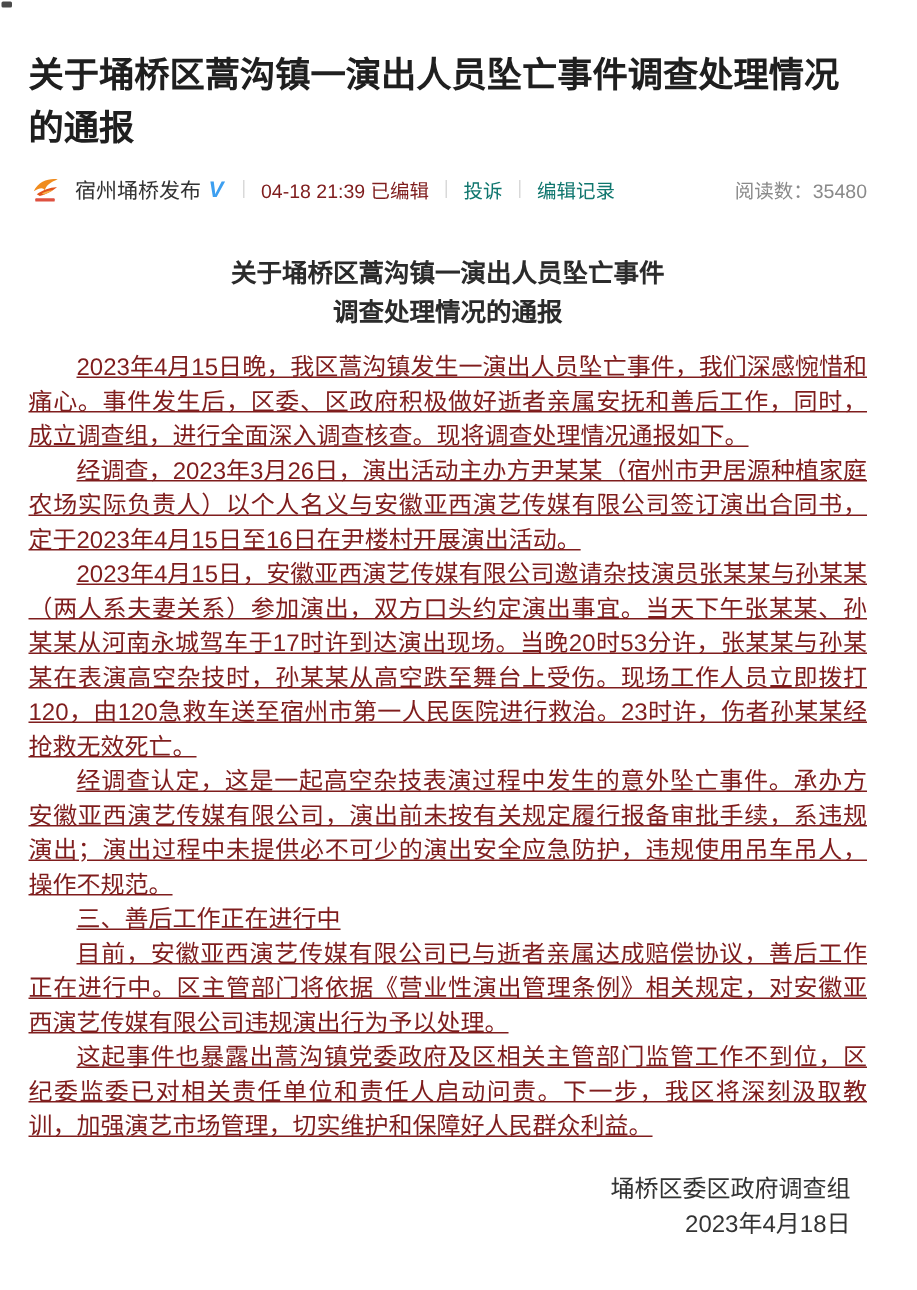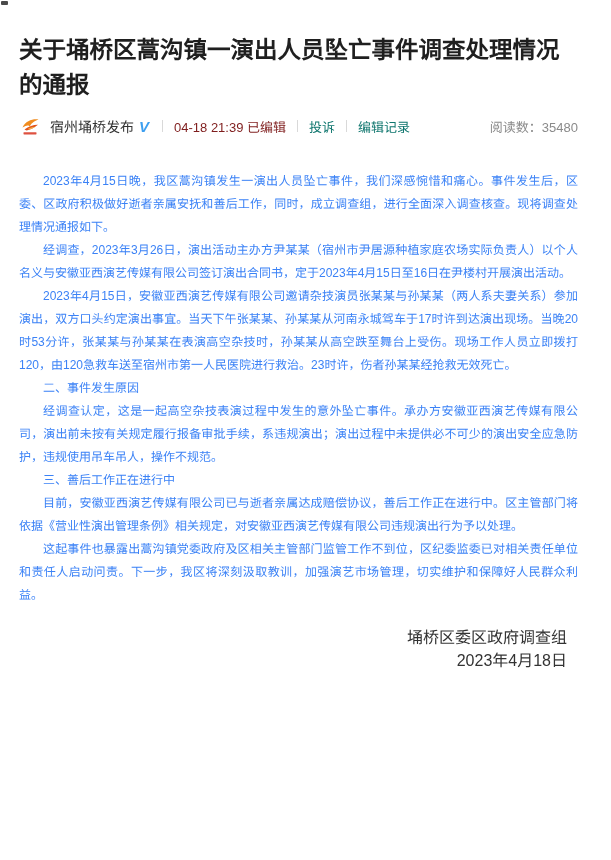--- a/index.html
+++ b/index.html
@@ -84,25 +84,26 @@
   h2.article-title {
     text-align: center;
     font-size: 17px;
     font-weight: 700;
     line-height: 26px;
     color: #2b2b2b;
   }
   h2.article-title span { display: block; }
   .article-body { margin-top: 12px; }
   .article-body p {
-    font-size: 12px;
+    font-size: 16px;
     line-height: 23px;
     text-indent: 2em;
-    color: #3b82f6;
+    color: #7f1d1d;
     text-align: justify;
+    text-decoration: underline;
   }
   .sig {
     margin-top: 19px;
     text-align: right;
     padding-right: 11px;
     font-size: 16px;
     line-height: 23px;
     color: #333;
   }
 </style>
@@ -131,26 +132,29 @@
     <span class="pipe first"></span>
     <span class="time">04-18 21:39 已编辑</span>
     <span class="pipe"></span>
     <a class="action">投诉</a>
     <span class="pipe"></span>
     <a class="action">编辑记录</a>
     <span class="readcount"><span>阅读数：</span><span>35480</span></span>
   </div>
 
   <div class="article">
+    <h2 class="article-title">
+      <span>关于埇桥区蒿沟镇一演出人员坠亡事件</span>
+      <span>调查处理情况的通报</span>
+    </h2>
 
     <div class="article-body">
         <p>2023年4月15日晚，我区蒿沟镇发生一演出人员坠亡事件，我们深感惋惜和痛心。事件发生后，区委、区政府积极做好逝者亲属安抚和善后工作，同时，成立调查组，进行全面深入调查核查。现将调查处理情况通报如下。</p>
         <p>经调查，2023年3月26日，演出活动主办方尹某某（宿州市尹居源种植家庭农场实际负责人）以个人名义与安徽亚西演艺传媒有限公司签订演出合同书，定于2023年4月15日至16日在尹楼村开展演出活动。</p>
         <p>2023年4月15日，安徽亚西演艺传媒有限公司邀请杂技演员张某某与孙某某（两人系夫妻关系）参加演出，双方口头约定演出事宜。当天下午张某某、孙某某从河南永城驾车于17时许到达演出现场。当晚20时53分许，张某某与孙某某在表演高空杂技时，孙某某从高空跌至舞台上受伤。现场工作人员立即拨打120，由120急救车送至宿州市第一人民医院进行救治。23时许，伤者孙某某经抢救无效死亡。</p>
-        <p>二、事件发生原因</p>
         <p>经调查认定，这是一起高空杂技表演过程中发生的意外坠亡事件。承办方安徽亚西演艺传媒有限公司，演出前未按有关规定履行报备审批手续，系违规演出；演出过程中未提供必不可少的演出安全应急防护，违规使用吊车吊人，操作不规范。</p>
         <p>三、善后工作正在进行中</p>
         <p>目前，安徽亚西演艺传媒有限公司已与逝者亲属达成赔偿协议，善后工作正在进行中。区主管部门将依据《营业性演出管理条例》相关规定，对安徽亚西演艺传媒有限公司违规演出行为予以处理。</p>
         <p>这起事件也暴露出蒿沟镇党委政府及区相关主管部门监管工作不到位，区纪委监委已对相关责任单位和责任人启动问责。下一步，我区将深刻汲取教训，加强演艺市场管理，切实维护和保障好人民群众利益。</p>
       </div>
 
     <div class="sig">
       <div>埇桥区委区政府调查组</div>
       <div>2023年4月18日</div>
     </div>

